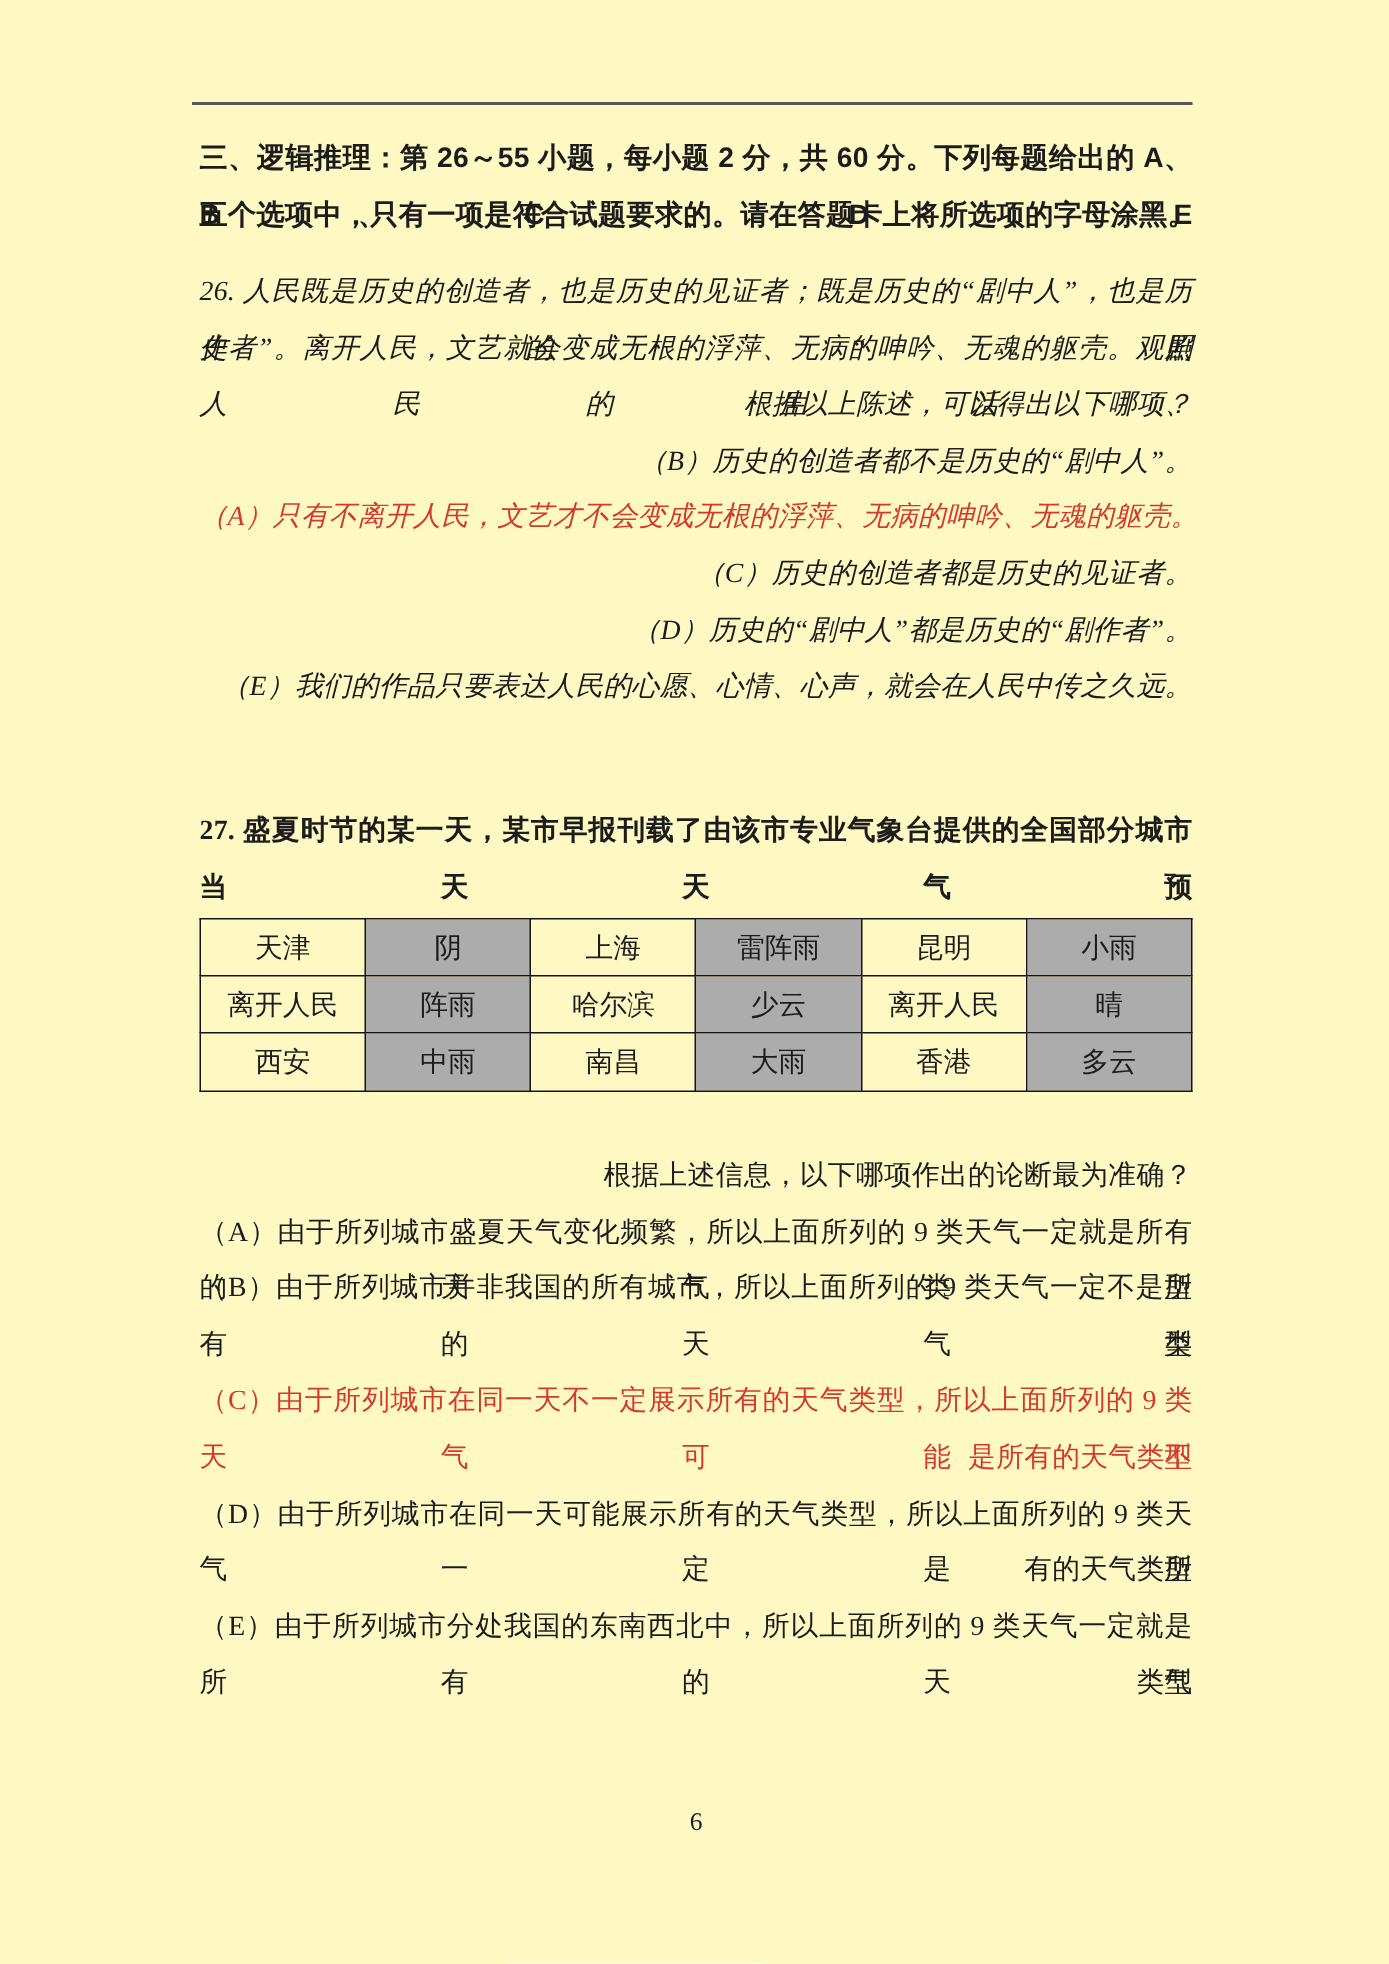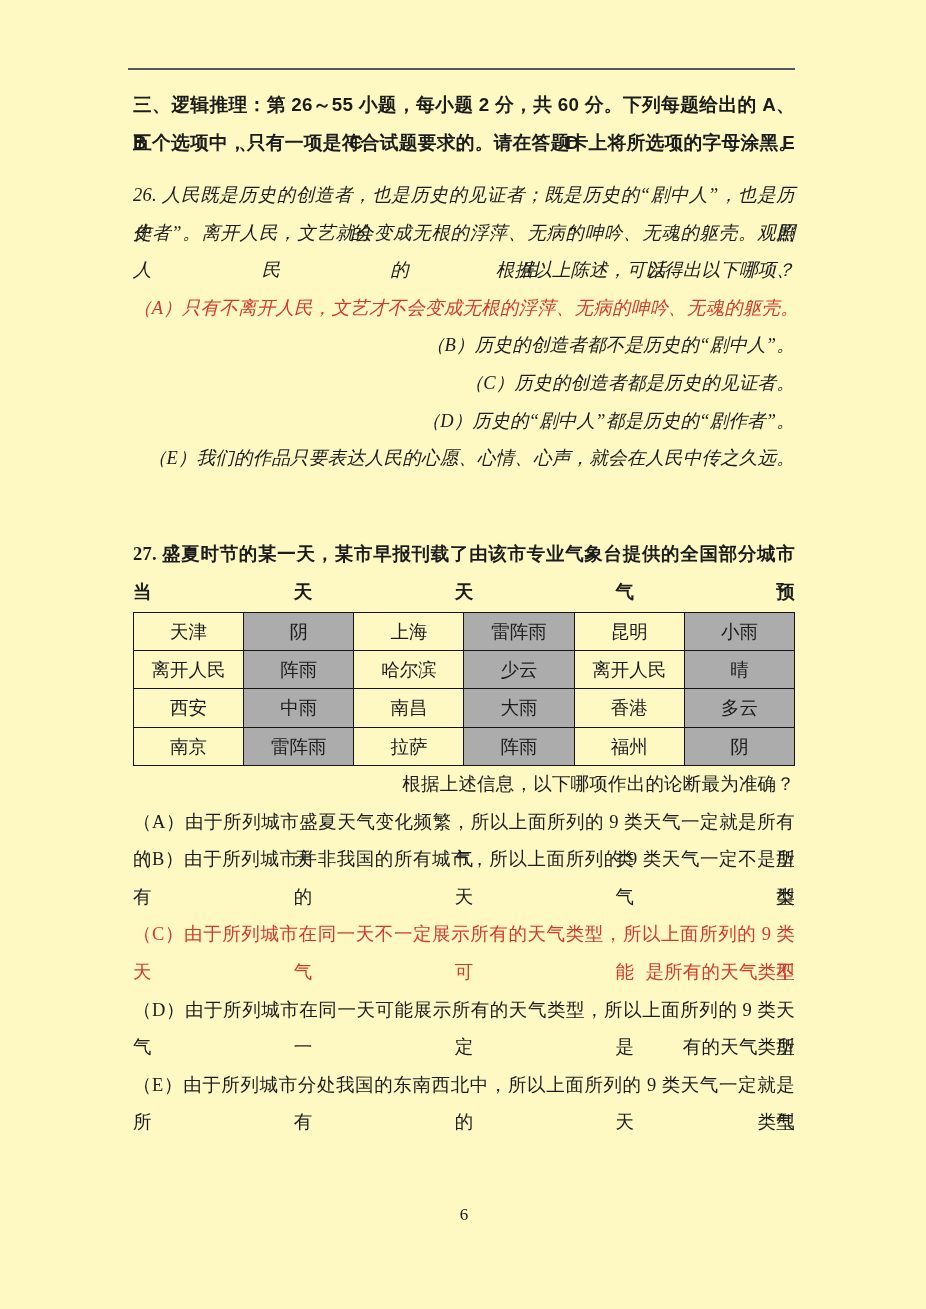--- a/index.html
+++ b/index.html
@@ -80,22 +80,22 @@
 
   <div class="block" id="hdr">
     <div class="line bold jl">三、逻辑推理：第 26～55 小题，每小题 2 分，共 60 分。下列每题给出的 A、B、C、D、E</div>
     <div class="line bold">五个选项中，只有一项是符合试题要求的。请在答题卡上将所选项的字母涂黑。</div>
   </div>
 
   <div class="block" id="q26">
     <div class="line jl">26.  人民既是历史的创造者，也是历史的见证者；既是历史的“剧中人”，也是历史的“剧</div>
     <div class="line jl">作者”。离开人民，文艺就会变成无根的浮萍、无病的呻吟、无魂的躯壳。观照人民的生活、</div>
     <div class="line">根据以上陈述，可以得出以下哪项？</div>
+    <div class="line">（B）历史的创造者都不是历史的“剧中人”。</div>
     <div class="line red">（A）只有不离开人民，文艺才不会变成无根的浮萍、无病的呻吟、无魂的躯壳。</div>
-    <div class="line">（B）历史的创造者都不是历史的“剧中人”。</div>
     <div class="line">（C）历史的创造者都是历史的见证者。</div>
     <div class="line">（D）历史的“剧中人”都是历史的“剧作者”。</div>
     <div class="line">（E）我们的作品只要表达人民的心愿、心情、心声，就会在人民中传之久远。</div>
   </div>
 
   <div class="block" id="q27stem">
     <div class="line jl">27.  盛夏时节的某一天，某市早报刊载了由该市专业气象台提供的全国部分城市当天天气预</div>
   </div>
 
   <div class="block" id="tblwrap">
@@ -118,28 +118,20 @@
           <td class="shade">晴</td>
         </tr>
         <tr>
           <td>西安</td>
           <td class="shade">中雨</td>
           <td>南昌</td>
           <td class="shade">大雨</td>
           <td>香港</td>
           <td class="shade">多云</td>
         </tr>
-        <tr>
-          <td>南京</td>
-          <td class="shade">雷阵雨</td>
-          <td>拉萨</td>
-          <td class="shade">阵雨</td>
-          <td>福州</td>
-          <td class="shade">阴</td>
-        </tr>
       </tbody>
     </table>
   </div>
 
   <div class="block" id="q27rest">
     <div class="line">根据上述信息，以下哪项作出的论断最为准确？</div>
     <div class="line jl">（A）由于所列城市盛夏天气变化频繁，所以上面所列的 9 类天气一定就是所有的天气类型</div>
     <div class="line jl">（B）由于所列城市并非我国的所有城市，所以上面所列的 9 类天气一定不是所有的天气类</div>
     <div class="line">型</div>
     <div class="line jl red">（C）由于所列城市在同一天不一定展示所有的天气类型，所以上面所列的 9 类天气可能不</div>

